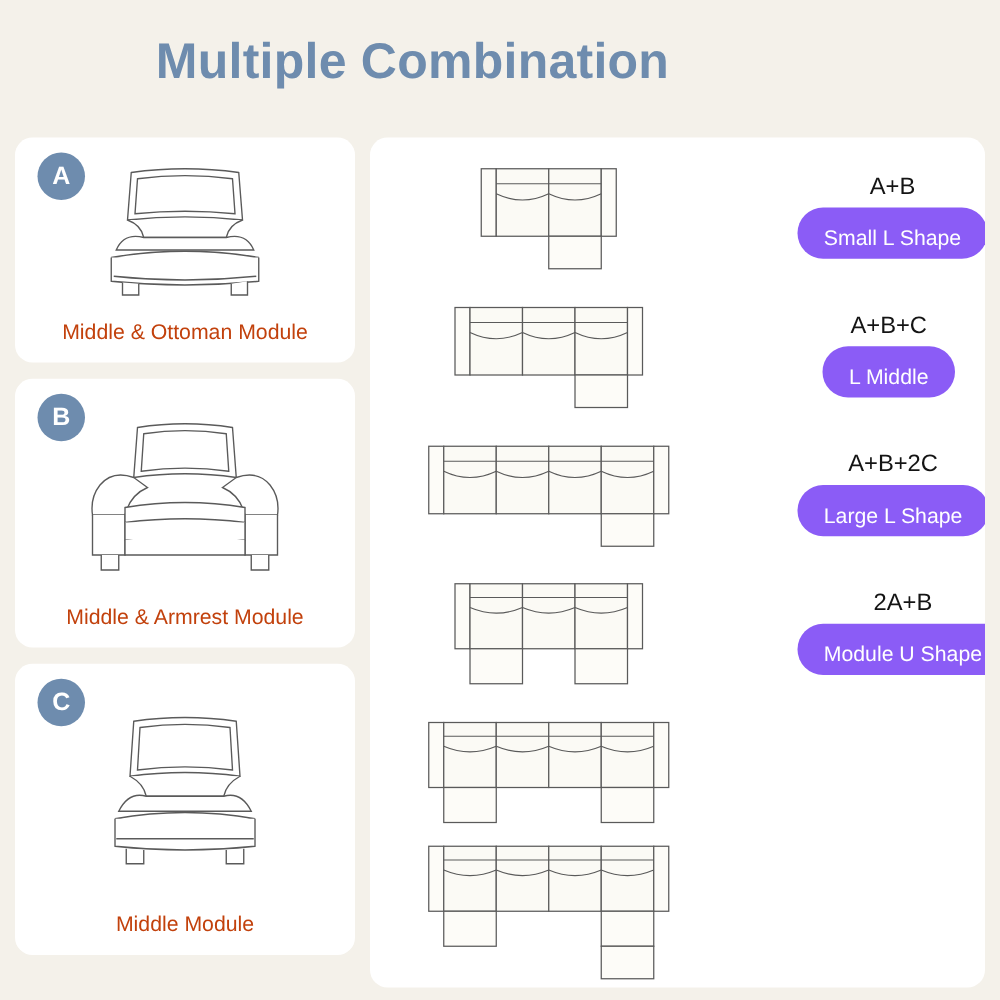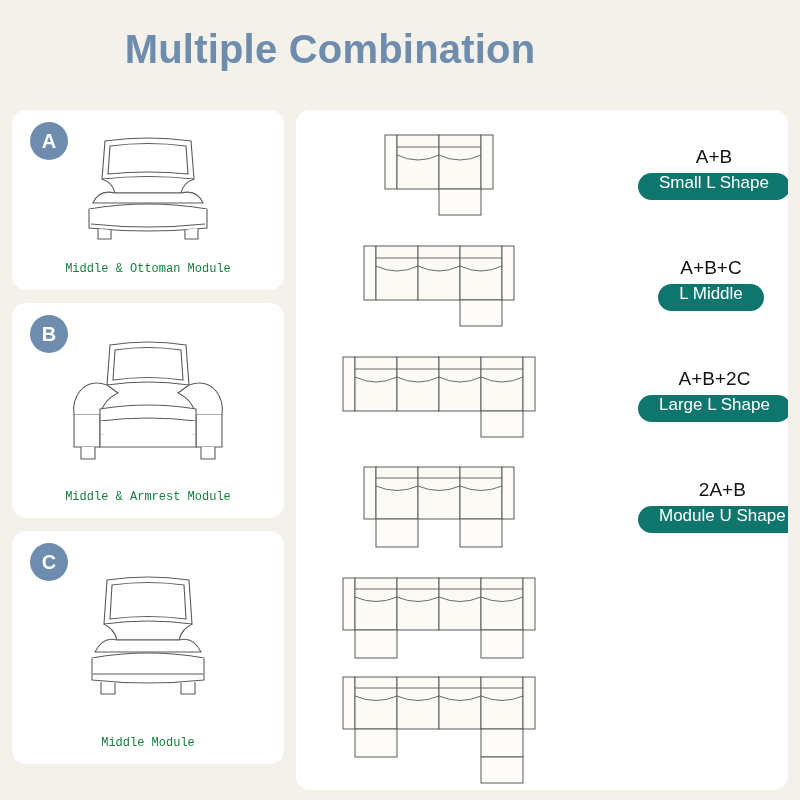--- a/index.html
+++ b/index.html
@@ -83,25 +83,24 @@
   .module-art {
     flex: 1 1 auto;
     display: flex;
     align-items: center;
     justify-content: center;
     width: 100%;
     min-height: 0;
   }
   .module-art svg { display: block; }
   .module-label {
-    font-size: 12px;
-    color: #15803d;
+    font-size: 17px;
+    color: #c2410c;
     text-align: center;
     padding-bottom: 6px;
-    font-family: Liberation Mono, monospace;
   }
 
   .right-col {
     flex: 1 1 auto;
     background: #ffffff;
     border-radius: 14px;
     display: flex;
     flex-direction: column;
     padding: 8px 0 6px 0;
     box-sizing: border-box;
@@ -132,25 +131,25 @@
     align-items: center;
     justify-content: center;
     gap: 7px;
   }
   .combo-code {
     font-size: 19px;
     color: #141414;
     line-height: 1;
   }
   .combo-pill {
-    background: #0f766e;
+    background: #8b5cf6;
     color: #ffffff;
     font-size: 17px;
     border-radius: 999px;
-    padding: 1px 21px 7px 21px;
+    padding: 16px 21px 7px 21px;
     line-height: 1.1;
     white-space: nowrap;
   }
 </style>
 </head>
 <body>
 
 <div class="page">
 
   <h1 class="page-title">Multiple Combination</h1>

